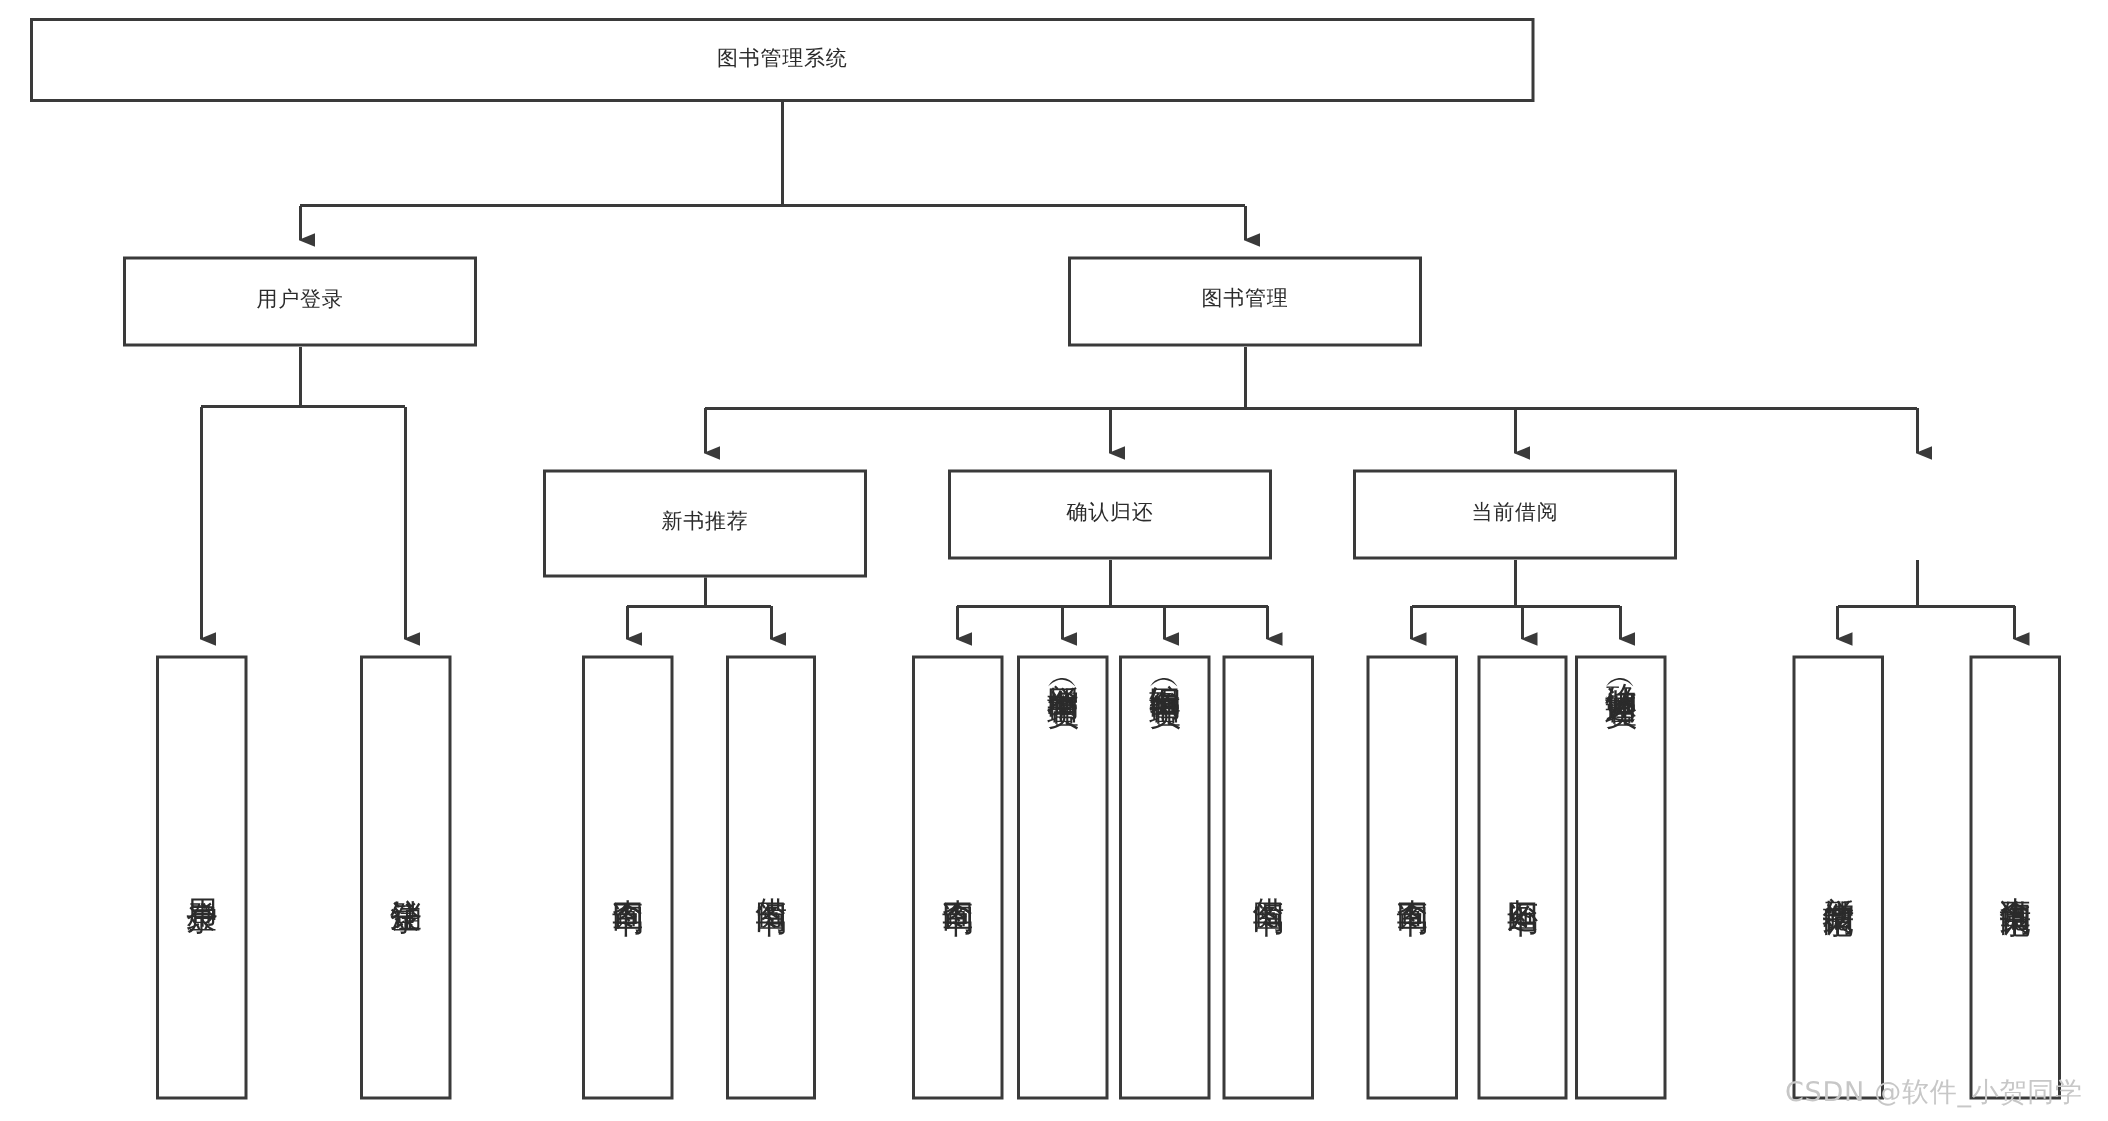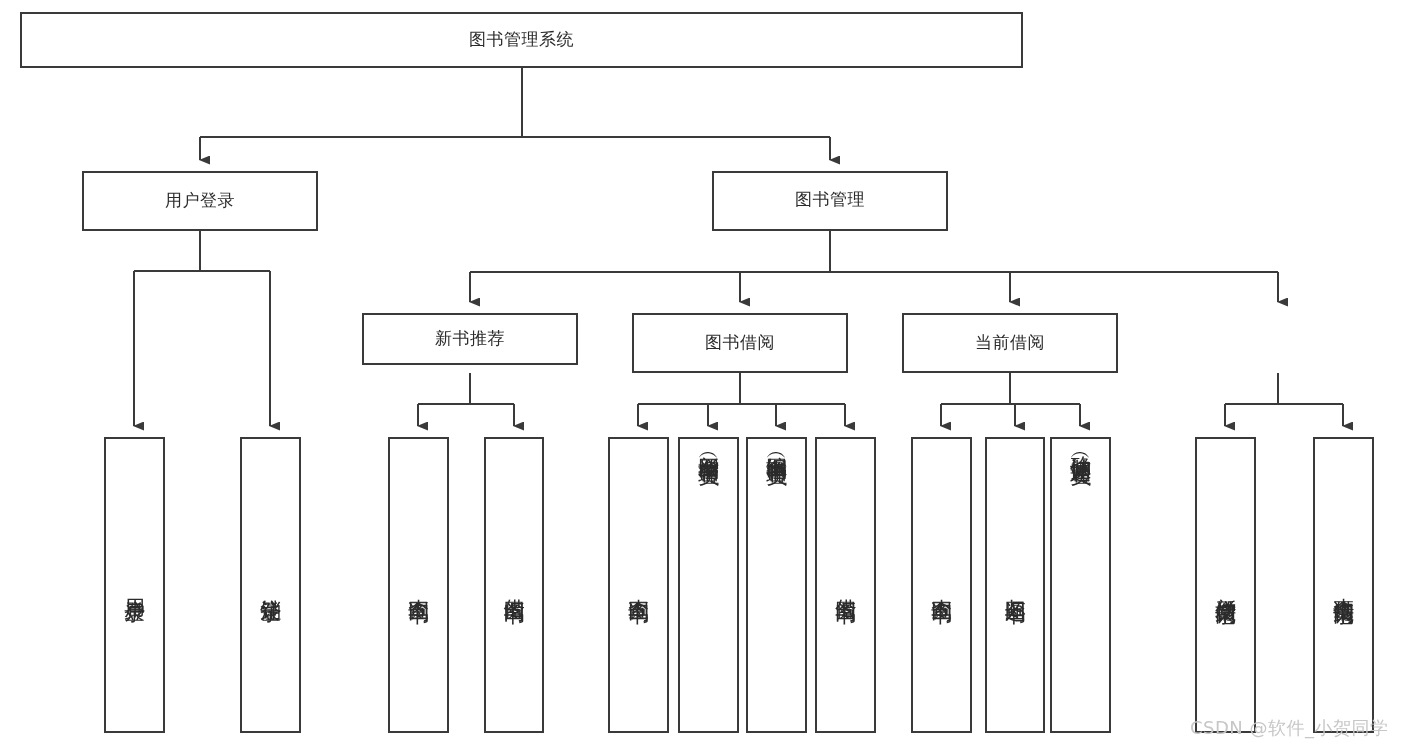--- a/index.html
+++ b/index.html
@@ -37,21 +37,21 @@
   }
   .node .label {
     display: block;
     text-align: center;
     line-height: 1.12;
     letter-spacing: 0.5px;
   }
   .node-root .label,
   .node-l2 .label,
   .node-l3 .label {
-    font-size: 17px;
+    font-size: 14px;
   }
   .node-leaf {
     align-items: flex-start;
     justify-content: center;
     padding-top: 0;
   }
   .node-leaf .label {
     writing-mode: vertical-rl;
     text-orientation: upright;
     font-size: 21px;
@@ -130,25 +130,25 @@
     <span class="label">图书管理系统</span>
   </div>
 
   <div class="node node-l2" style="left:82px; top:171px; width:236px; height:60px;">
     <span class="label">用户登录</span>
   </div>
   <div class="node node-l2" style="left:712px; top:171px; width:236px; height:60px;font-family:Liberation Mono, monospace;">
     <span class="label">图书管理</span>
   </div>
 
-  <div class="node node-l3" style="left:362px; top:313px; width:216px; height:52px;">
+  <div class="node node-l3" style="left:362px; top:313px; width:216px; height:72px;">
     <span class="label">新书推荐</span>
   </div>
   <div class="node node-l3" style="left:632px; top:313px; width:216px; height:60px;">
-    <span class="label">图书借阅</span>
+    <span class="label">确认归还</span>
   </div>
   <div class="node node-l3" style="left:902px; top:313px; width:216px; height:60px;">
     <span class="label">当前借阅</span>
   </div>
 
   <div class="node node-leaf center-text" style="left:104px; top:437px; width:61px; height:296px;">
     <span class="label">用户登录</span>
   </div>
   <div class="node node-leaf center-text" style="left:240px; top:437px; width:61px; height:296px;">
     <span class="label">注销登录</span>

